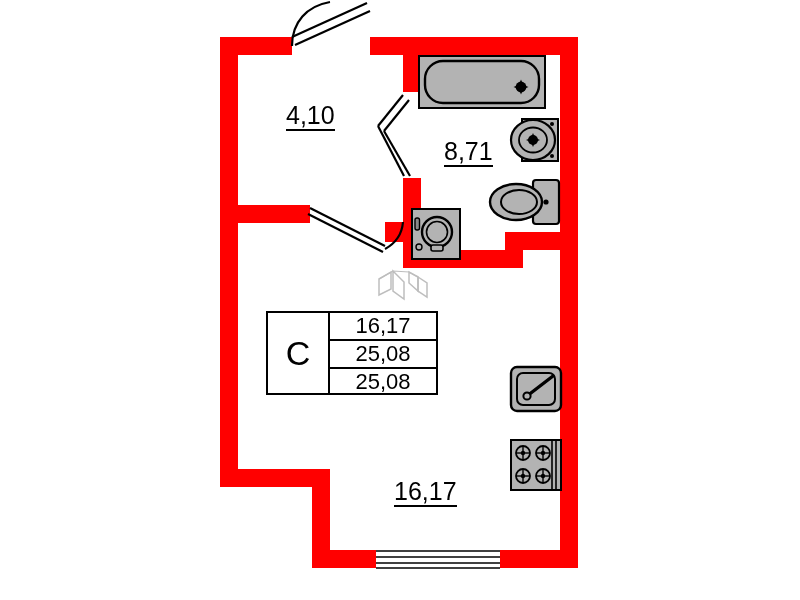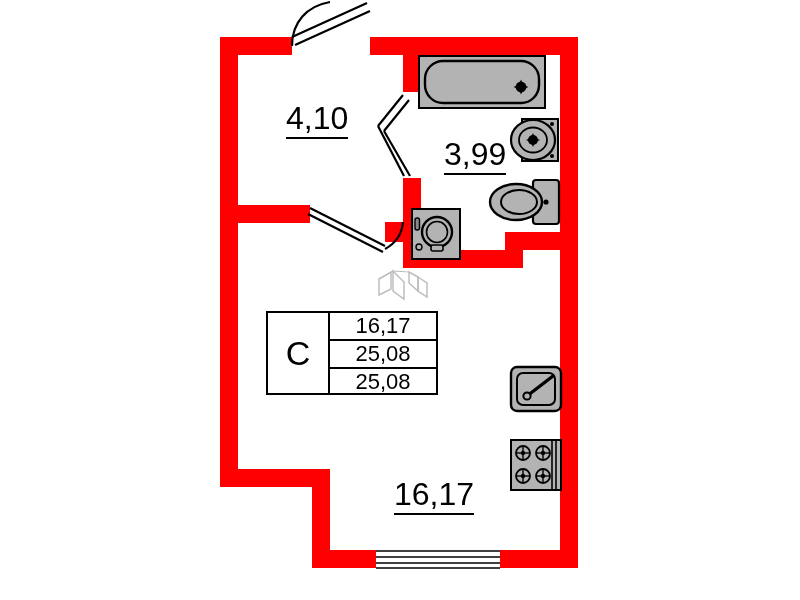--- a/index.html
+++ b/index.html
@@ -23,21 +23,21 @@
   #plan-svg {
     position: absolute;
     left: 0;
     top: 0;
     width: 800px;
     height: 600px;
   }
   .area-label {
     position: absolute;
     font-family: "Liberation Sans", sans-serif;
-    font-size: 32px;
+    font-size: 25px;
     color: #000000;
     letter-spacing: 0px;
     white-space: nowrap;
     border-bottom: 2px solid #000000;
     padding-bottom: 1px;
     line-height: 1.05;
   }
   #label-hall   { left: 286px; top: 102px; }
   #label-bath   { left: 444px; top: 138px; }
   #label-living { left: 394px; top: 478px; }
@@ -241,21 +241,21 @@
       <path d="M 393 291 L 393 271 L 404 282 L 404 299 Z" fill="none" stroke="#555555" stroke-width="1.5"></path>
       <path d="M 409 283 L 409 272 L 418 277 L 418 291 Z" fill="none" stroke="#555555" stroke-width="1.5"></path>
       <path d="M 418 277 L 427 283 L 427 297 L 418 291 Z" fill="none" stroke="#555555" stroke-width="1.5"></path>
       <path d="M 379 279 L 393 271 L 409 272 L 418 277" fill="none" stroke="#555555" stroke-width="1.2"></path>
     </g>
 
   </svg>
 
   <div class="area-label" id="label-hall">4,10</div>
 
-  <div class="area-label" id="label-bath">3,99</div>
+  <div class="area-label" id="label-bath">8,71</div>
 
   <div class="area-label" id="label-living">16,17</div>
 
   <div id="spec-table">
     <div id="spec-type-cell">C</div>
     <div id="spec-values-col">
       <div class="spec-value-cell with-rule">16,17</div>
       <div class="spec-value-cell with-rule">25,08</div>
       <div class="spec-value-cell">25,08</div>
     </div>

